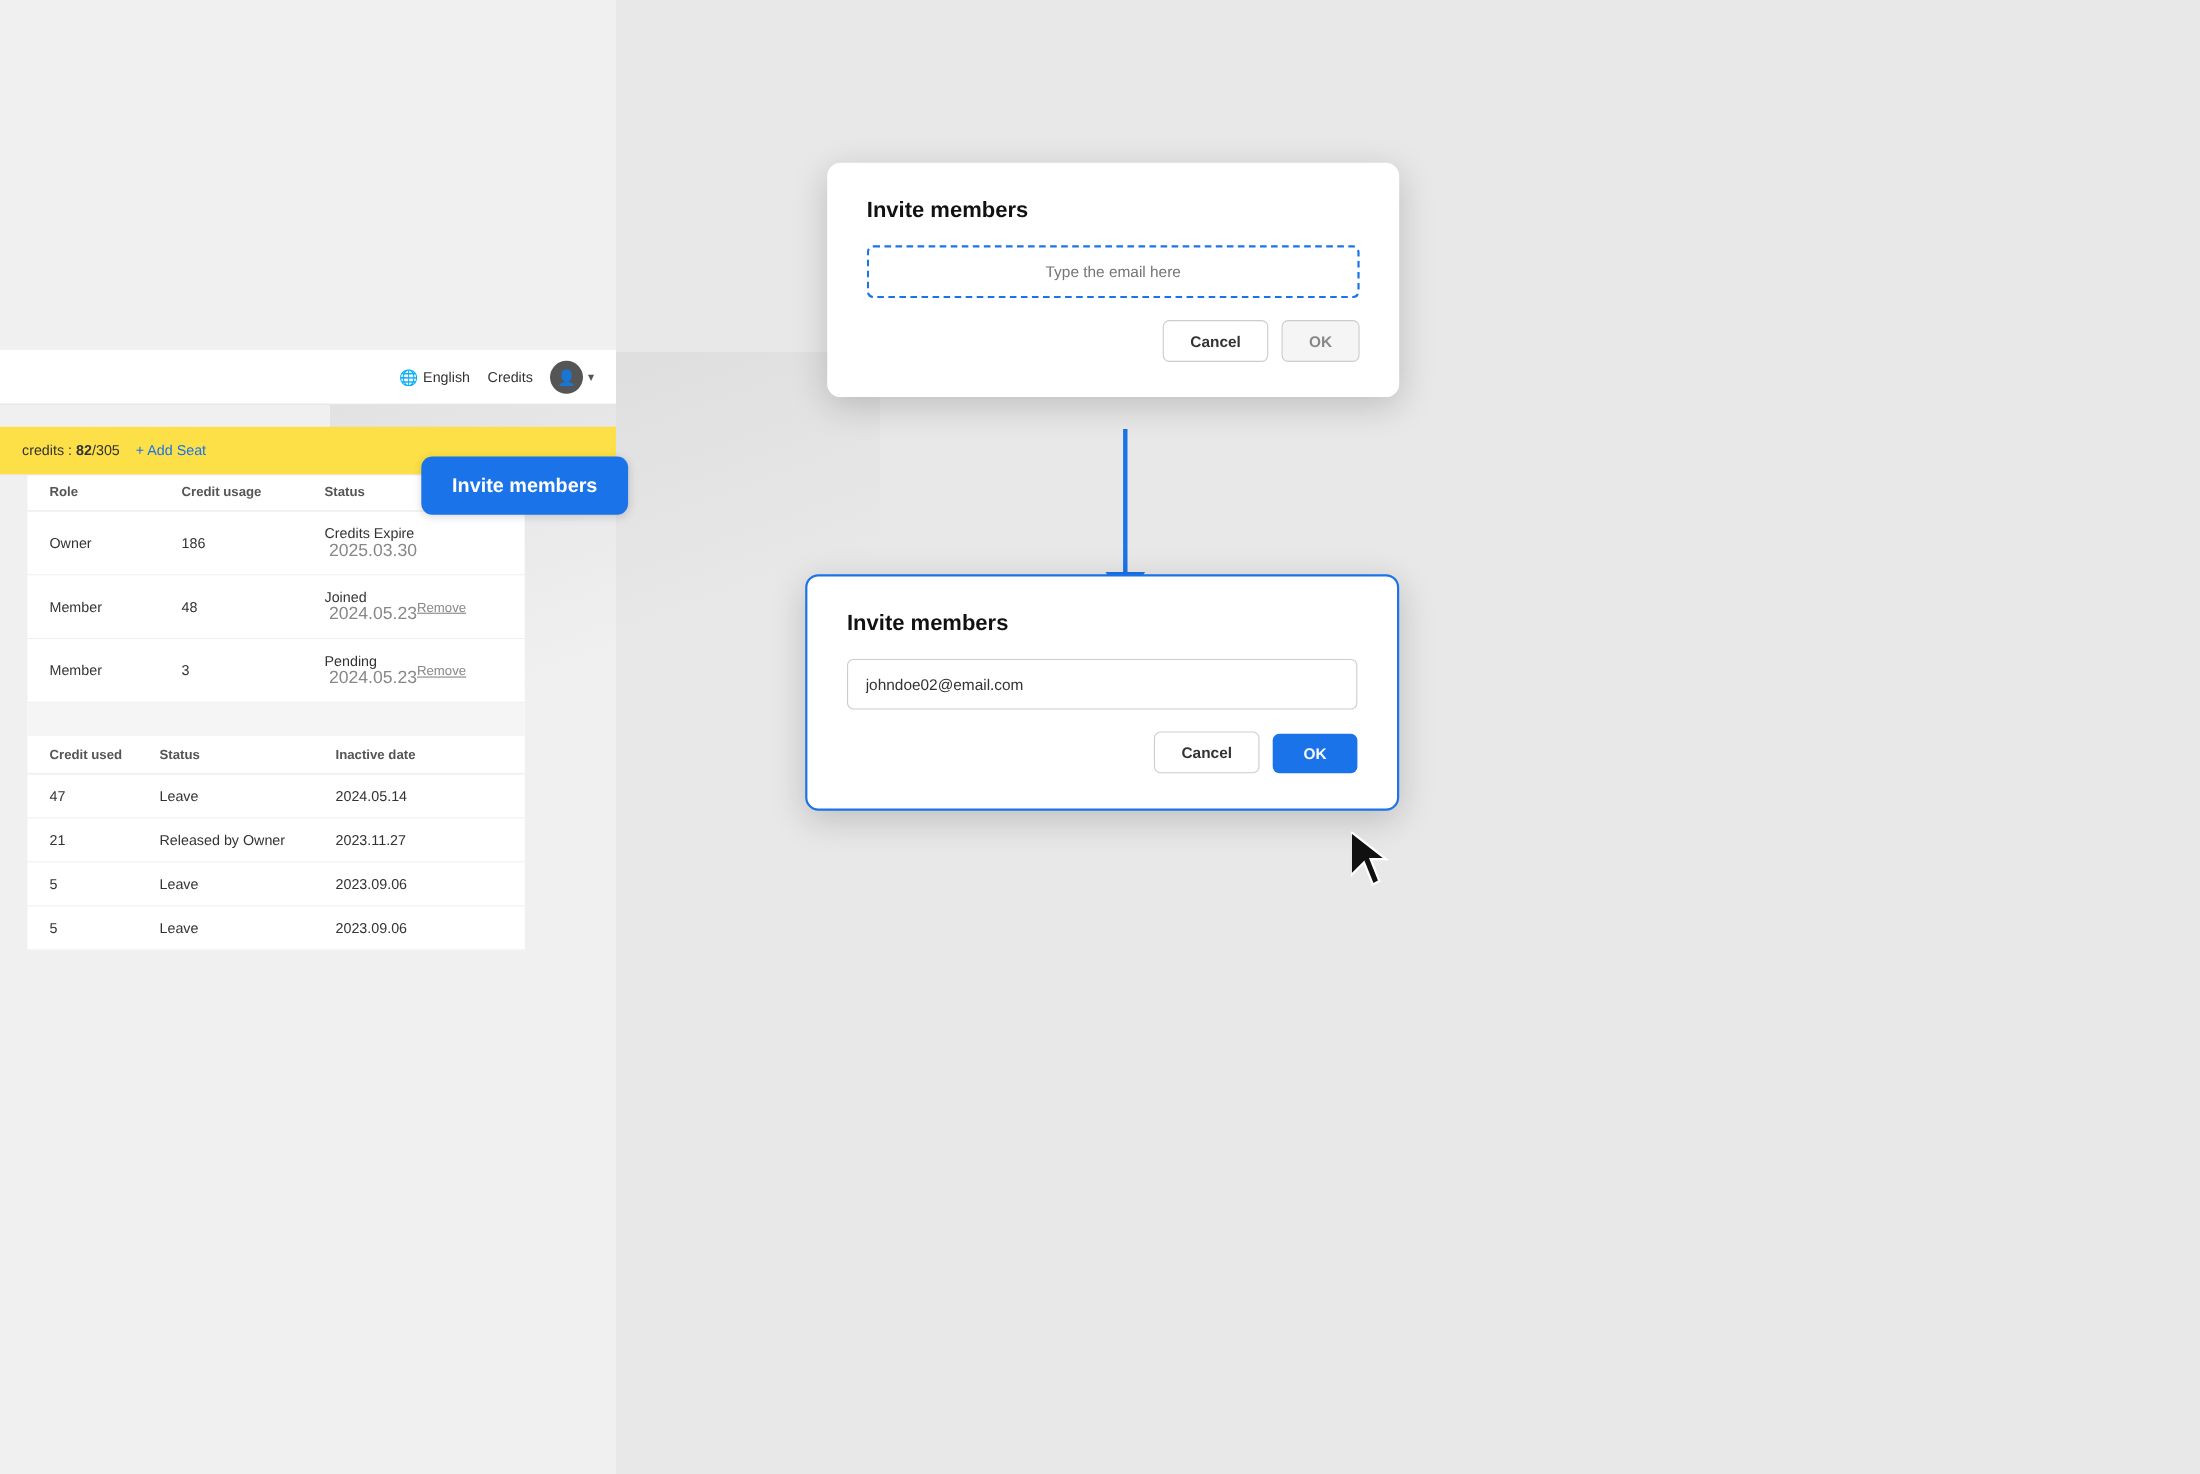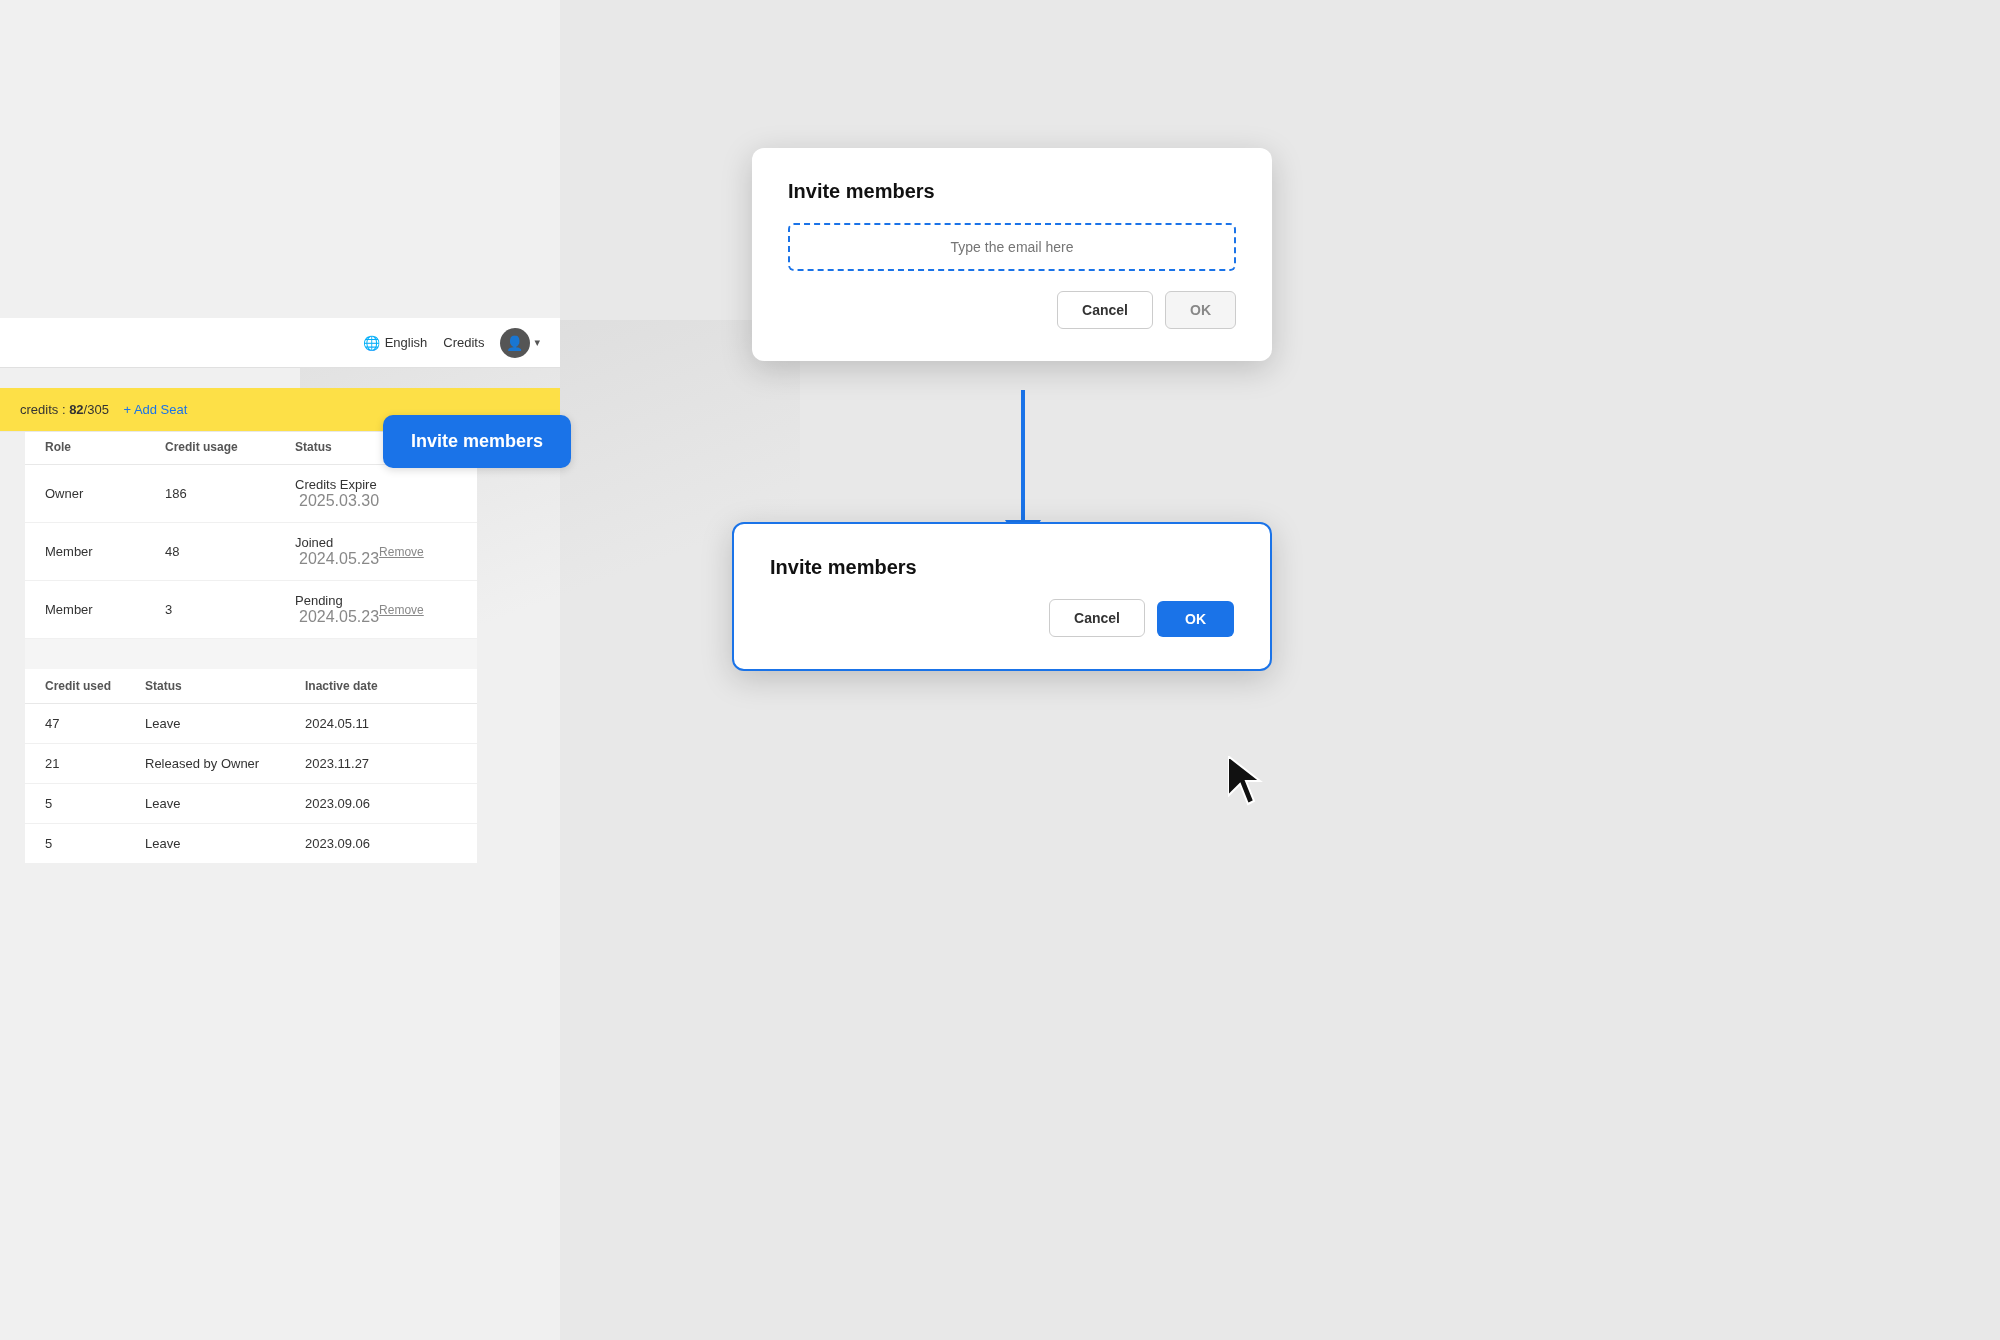--- a/index.html
+++ b/index.html
@@ -397,21 +397,21 @@
   <div class="table-section inactive-table">
     <div class="table-header-row">
       <span>Credit used</span>
       <span>Status</span>
       <span>Inactive date</span>
     </div>
 
     <div class="table-data-row">
       <span>47</span>
       <span>Leave</span>
-      <span>2024.05.11</span>
+      <span>2024.05.14</span>
     </div>
 
     <div class="table-data-row">
       <span>21</span>
       <span>Released by Owner</span>
       <span>2023.11.27</span>
     </div>
 
     <div class="table-data-row">
       <span>5</span>
@@ -436,20 +436,21 @@
   </div>
 </div>
 
 <div class="arrow-connector">
   <div class="arrow-line"></div>
   <div class="arrow-head"></div>
 </div>
 
 <div class="modal-card modal-bottom">
   <div class="modal-title">Invite members</div>
+  <input class="email-input-solid" type="email" value="johndoe02@email.com" style="">
   <div class="modal-actions">
     <button class="btn-cancel">Cancel</button>
     <button class="btn-ok-active">OK</button>
   </div>
 </div>
 
 <div class="cursor-shape">
   <svg width="40" height="50" viewBox="0 0 40 50">
     <polygon points="0,0 0,40 12,28 20,48 26,45 18,25 32,25" fill="#111" stroke="white" stroke-width="2"></polygon>
   </svg>

